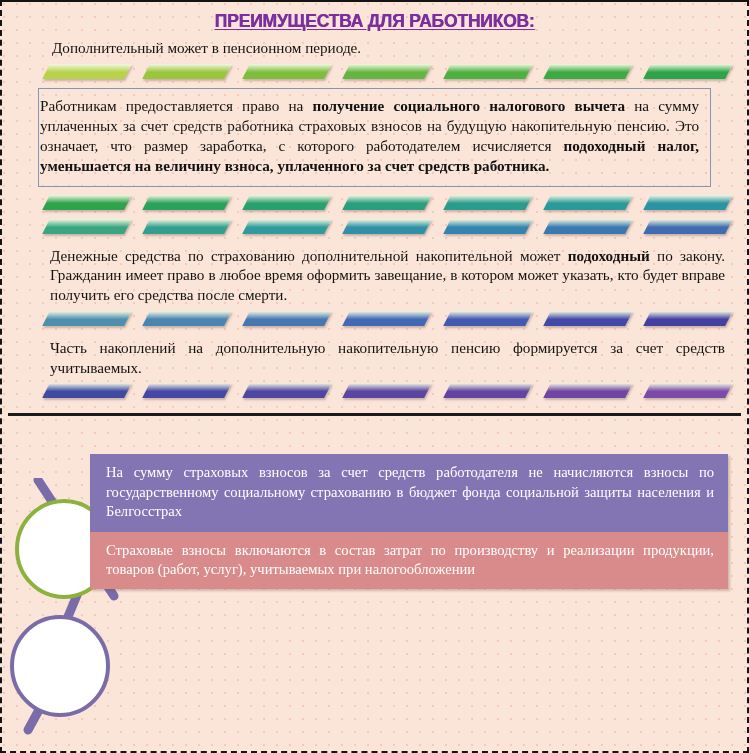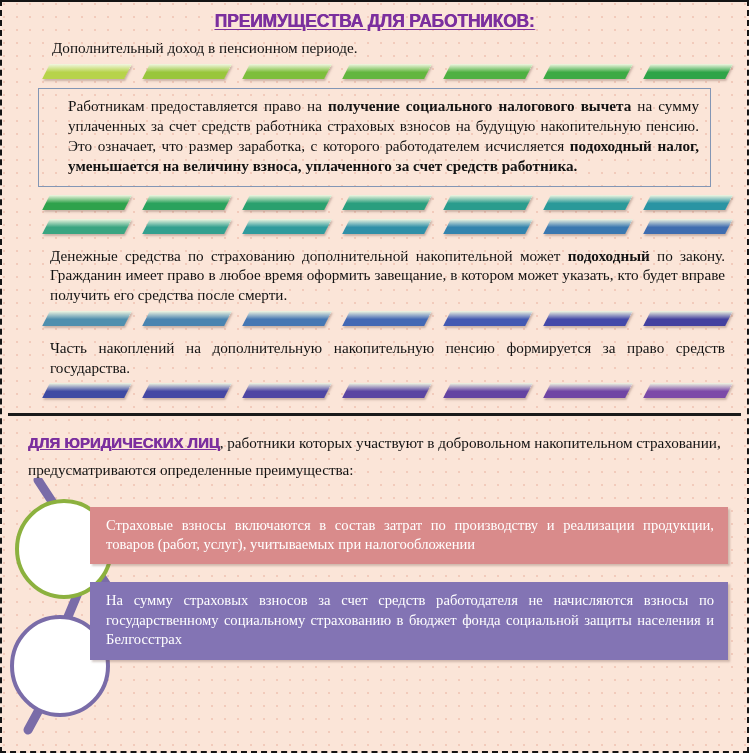--- a/index.html
+++ b/index.html
@@ -79,21 +79,21 @@
     height: 15px;
     transform: skewX(-27deg);
     box-shadow: 2px 2px 2px rgba(110,80,70,0.34);
   }
 
   
   .framed {
     margin: 6px 36px 8px 36px;
     border: 1px solid #8396b5;
     background: transparent;
-    padding: 7px 11px 9px 29px;
+    padding: 7px 11px 9px 1px;
   }
   .framed .para {
     padding: 0;
     font-size: 15.2px;
     line-height: 1.33;
   }
 
   .block-gap { margin-top: 10px; }
 
   .divider {
@@ -155,21 +155,21 @@
 </style>
 </head>
 <body>
 
 <div class="slide">
 
   <div class="top-section">
 
     <div class="title">ПРЕИМУЩЕСТВА ДЛЯ РАБОТНИКОВ:</div>
 
-    <p class="para p-lead">Дополнительный доход в пенсионном периоде.</p>
+    <p class="para p-lead">Дополнительный может в пенсионном периоде.</p>
 
     <div class="barstrip">
         <div class="bar" style="background: linear-gradient(rgb(242, 247, 226) 0%, rgb(183, 211, 74) 55%, rgb(183, 211, 74) 100%);"></div>
         <div class="bar" style="background: linear-gradient(rgb(242, 247, 226) 0%, rgb(153, 198, 60) 55%, rgb(153, 198, 60) 100%);"></div>
         <div class="bar" style="background: linear-gradient(rgb(242, 247, 226) 0%, rgb(125, 190, 60) 55%, rgb(125, 190, 60) 100%);"></div>
         <div class="bar" style="background: linear-gradient(rgb(242, 247, 226) 0%, rgb(99, 182, 63) 55%, rgb(99, 182, 63) 100%);"></div>
         <div class="bar" style="background: linear-gradient(rgb(242, 247, 226) 0%, rgb(79, 176, 66) 55%, rgb(79, 176, 66) 100%);"></div>
         <div class="bar" style="background: linear-gradient(rgb(242, 247, 226) 0%, rgb(61, 170, 68) 55%, rgb(61, 170, 68) 100%);"></div>
         <div class="bar" style="background: linear-gradient(rgb(242, 247, 226) 0%, rgb(46, 164, 72) 55%, rgb(46, 164, 72) 100%);"></div>
       </div>
@@ -204,49 +204,48 @@
     <div class="barstrip">
         <div class="bar" style="background: linear-gradient(rgb(242, 247, 226) 0%, rgb(79, 143, 174) 55%, rgb(79, 143, 174) 100%);"></div>
         <div class="bar" style="background: linear-gradient(rgb(242, 247, 226) 0%, rgb(74, 132, 176) 55%, rgb(74, 132, 176) 100%);"></div>
         <div class="bar" style="background: linear-gradient(rgb(242, 247, 226) 0%, rgb(70, 119, 179) 55%, rgb(70, 119, 179) 100%);"></div>
         <div class="bar" style="background: linear-gradient(rgb(242, 247, 226) 0%, rgb(67, 104, 180) 55%, rgb(67, 104, 180) 100%);"></div>
         <div class="bar" style="background: linear-gradient(rgb(242, 247, 226) 0%, rgb(67, 89, 178) 55%, rgb(67, 89, 178) 100%);"></div>
         <div class="bar" style="background: linear-gradient(rgb(242, 247, 226) 0%, rgb(68, 73, 169) 55%, rgb(68, 73, 169) 100%);"></div>
         <div class="bar" style="background: linear-gradient(rgb(242, 247, 226) 0%, rgb(67, 64, 159) 55%, rgb(67, 64, 159) 100%);"></div>
       </div>
 
-    <p class="para just block-gap">Часть накоплений на дополнительную накопительную пенсию формируется за право средств государства.</p>
+    <p class="para just block-gap">Часть накоплений на дополнительную накопительную пенсию формируется за счет средств учитываемых.</p>
 
     <div class="barstrip">
         <div class="bar" style="background: linear-gradient(rgb(242, 247, 226) 0%, rgb(63, 75, 163) 55%, rgb(63, 75, 163) 100%);"></div>
         <div class="bar" style="background: linear-gradient(rgb(242, 247, 226) 0%, rgb(69, 72, 164) 55%, rgb(69, 72, 164) 100%);"></div>
         <div class="bar" style="background: linear-gradient(rgb(242, 247, 226) 0%, rgb(79, 70, 163) 55%, rgb(79, 70, 163) 100%);"></div>
         <div class="bar" style="background: linear-gradient(rgb(242, 247, 226) 0%, rgb(90, 69, 162) 55%, rgb(90, 69, 162) 100%);"></div>
         <div class="bar" style="background: linear-gradient(rgb(242, 247, 226) 0%, rgb(100, 68, 162) 55%, rgb(100, 68, 162) 100%);"></div>
         <div class="bar" style="background: linear-gradient(rgb(242, 247, 226) 0%, rgb(112, 69, 164) 55%, rgb(112, 69, 164) 100%);"></div>
         <div class="bar" style="background: linear-gradient(rgb(242, 247, 226) 0%, rgb(124, 74, 168) 55%, rgb(124, 74, 168) 100%);"></div>
       </div>
 
     <div class="divider"></div>
   </div>
 
   <div class="bottom-section">
 
-    <p class="legal-line"><span class="legal-head">ДЛЯ ЮРИДИЧЕСКИХ ЛИЦ</span><span>, работники которых участвуют в добровольном накопительном страховании, предусматриваются определенные преимущества:</span></p>
 
     <svg class="deco" viewBox="0 0 200 260" xmlns="http://www.w3.org/2000/svg">
       <line x1="36" y1="2" x2="112" y2="118" stroke="#7a6ca8" stroke-width="9" stroke-linecap="round"></line>
       <line x1="78" y1="110" x2="42" y2="196" stroke="#7a6ca8" stroke-width="9" stroke-linecap="round"></line>
       <line x1="62" y1="186" x2="26" y2="252" stroke="#7a6ca8" stroke-width="9" stroke-linecap="round"></line>
       <ellipse cx="62" cy="71" rx="47" ry="48" fill="#ffffff" stroke="#8cb13e" stroke-width="4"></ellipse>
       <ellipse cx="58" cy="188" rx="48" ry="49" fill="#ffffff" stroke="#7a6ca8" stroke-width="4"></ellipse>
     </svg>
 
     <div class="callouts">
+      <div class="callout callout-purple">
+        <p>На сумму страховых взносов за счет средств работодателя не начисляются взносы по государственному социальному страхованию в бюджет фонда социальной защиты населения и Белгосстрах</p>
+      </div>
       <div class="callout callout-pink">
         <p>Страховые взносы включаются в состав затрат по производству и реализации продукции, товаров (работ, услуг), учитываемых при налогообложении</p>
-      </div>
-      <div class="callout callout-purple">
-        <p>На сумму страховых взносов за счет средств работодателя не начисляются взносы по государственному социальному страхованию в бюджет фонда социальной защиты населения и Белгосстрах</p>
       </div>
     </div>
   </div>
 </div>
 
 </body></html>

